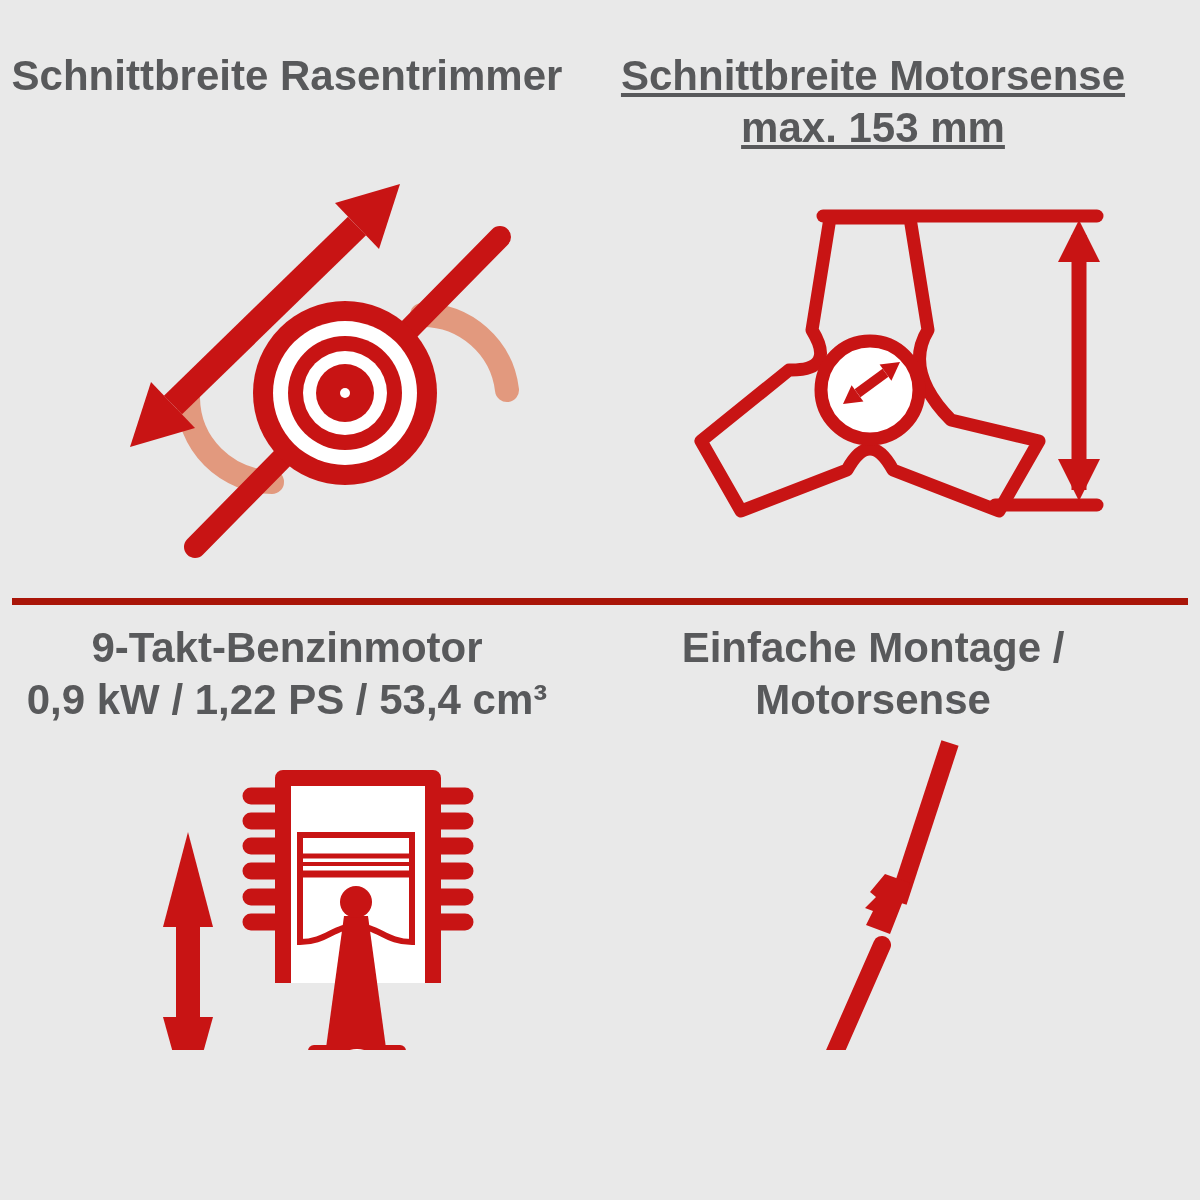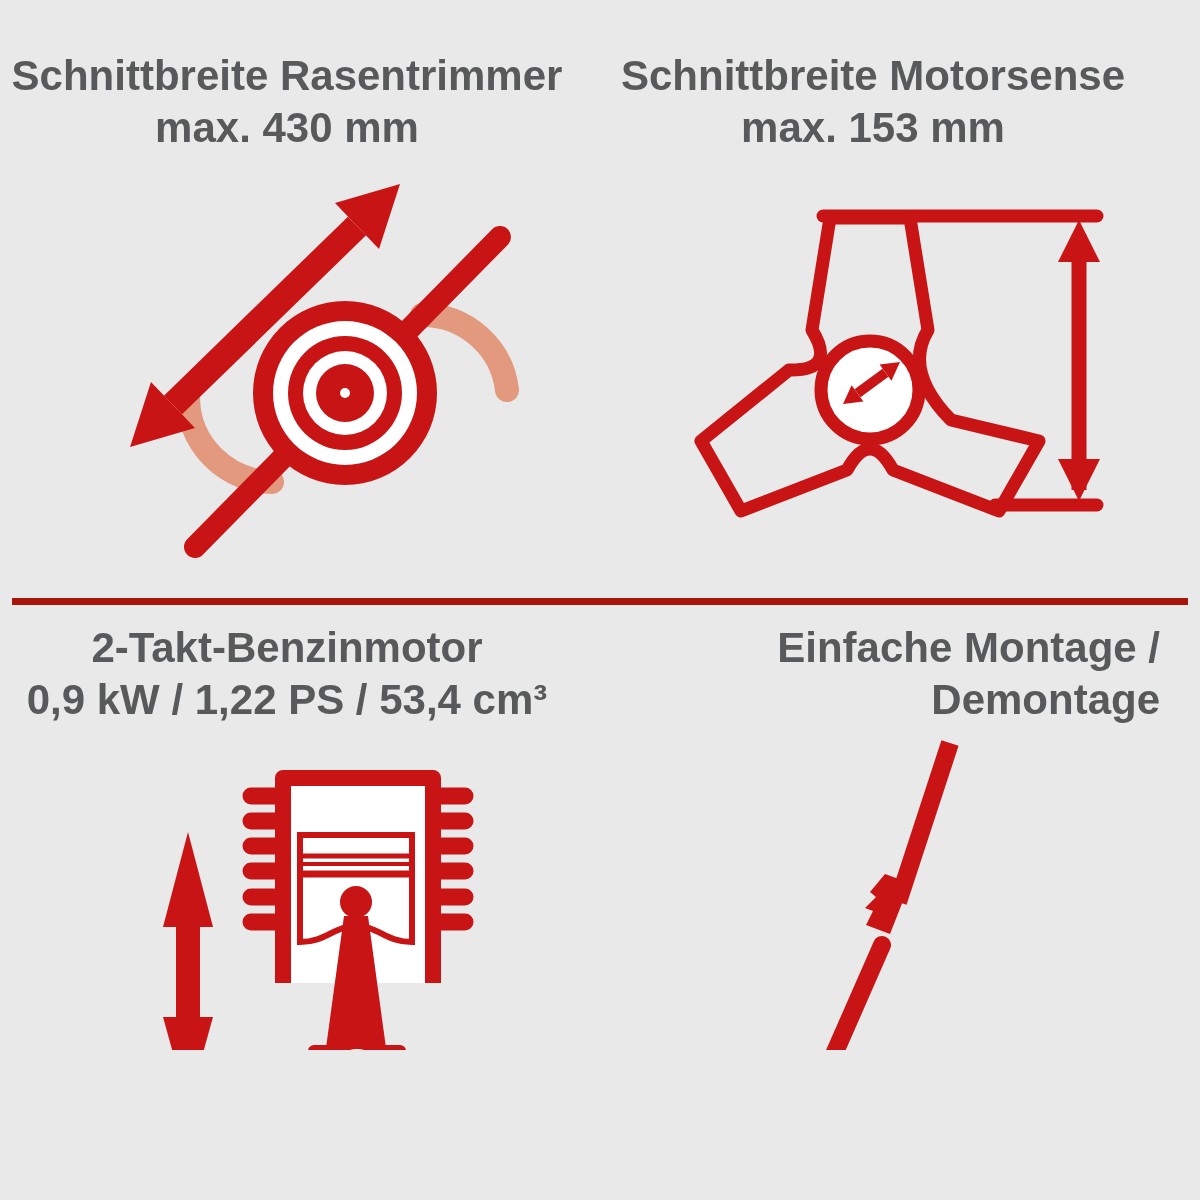--- a/index.html
+++ b/index.html
@@ -6,53 +6,52 @@
     --bg:#e9e9e9; --red:#c81414; --salmon:#e2997e;
     --divider-red:#a91508; --text-gray:#58595b; --white:#ffffff;
   }
   html,body{margin:0;padding:0;background:var(--bg);}
   .canvas{position:relative;width:1200px;height:1050px;background:var(--bg);overflow:hidden;
           font-family:"Liberation Sans", sans-serif;}
   .title{position:absolute;text-align:center;color:var(--text-gray);
          font-size:42px;line-height:52px;font-weight:bold;letter-spacing:0;}
   .title span{display:block;}
   .t-tl{left:0px;top:50px;width:574px;}
-  .t-tr{left:586px;top:50px;width:574px;}
+  .t-tr{left:586px;top:50px;width:574px;text-decoration:underline;}
   .t-bl{left:0px;top:622px;width:574px;}
-  .t-br{left:586px;top:622px;width:574px;text-align:right;}
+  .t-br{left:586px;top:622px;width:574px;}
   .icon{position:absolute;}
   .i-tl{left:90px;top:150px;}
   .i-tr{left:680px;top:190px;}
   .i-bl{left:150px;top:770px;}
   .i-br{left:770px;top:730px;}
   .divider{position:absolute;left:12px;top:598px;width:1176px;height:7px;background:var(--divider-red);}
   .sR{stroke:var(--red);} .fR{fill:var(--red);}
   .sS{stroke:var(--salmon);} .fW{fill:var(--white);}
   .nf{fill:none;}
 </style>
 </head>
 <body>
 
 <div class="canvas">
 
   <div class="title t-tl">
     <span>Schnittbreite Rasentrimmer</span>
-    <span>max. 430 mm</span>
   </div>
   <div class="title t-tr">
     <span>Schnittbreite Motorsense</span>
     <span>max. 153 mm</span>
   </div>
   <div class="title t-bl">
-    <span>2-Takt-Benzinmotor</span>
+    <span>9-Takt-Benzinmotor</span>
     <span>0,9 kW / 1,22 PS / 53,4 cm³</span>
   </div>
   <div class="title t-br">
     <span>Einfache Montage /</span>
-    <span>Demontage</span>
+    <span>Motorsense</span>
   </div>
 
   <svg class="icon i-tl" width="440" height="430" viewBox="0 0 440 430">
     <path class="sS nf" d="M332 165 A85 85 0 0 1 417 240" stroke-width="24" stroke-linecap="round"></path>
     <path class="sS nf" d="M98 248 A85 85 0 0 0 182 332" stroke-width="24" stroke-linecap="round"></path>
     <line class="sR" x1="410" y1="87" x2="105" y2="397" stroke-width="22" stroke-linecap="round"></line>
     <g>
       <circle class="fR" cx="255" cy="243" r="92"></circle>
       <circle class="fW" cx="255" cy="243" r="72"></circle>
       <circle class="fR" cx="255" cy="243" r="57"></circle>

